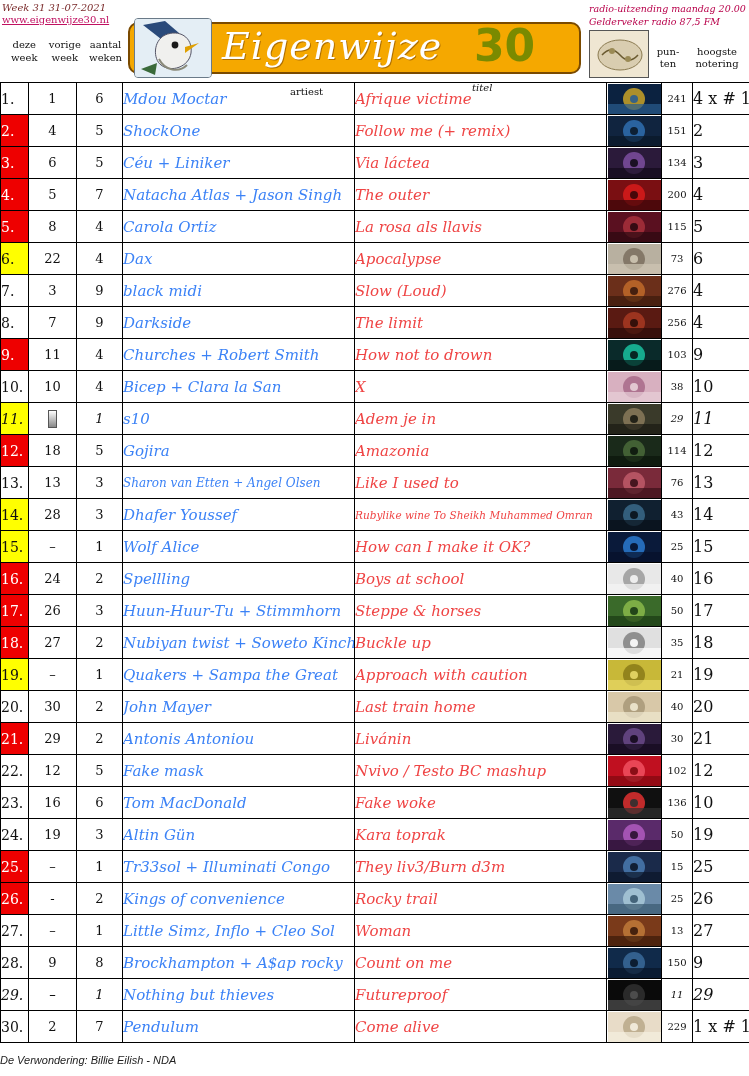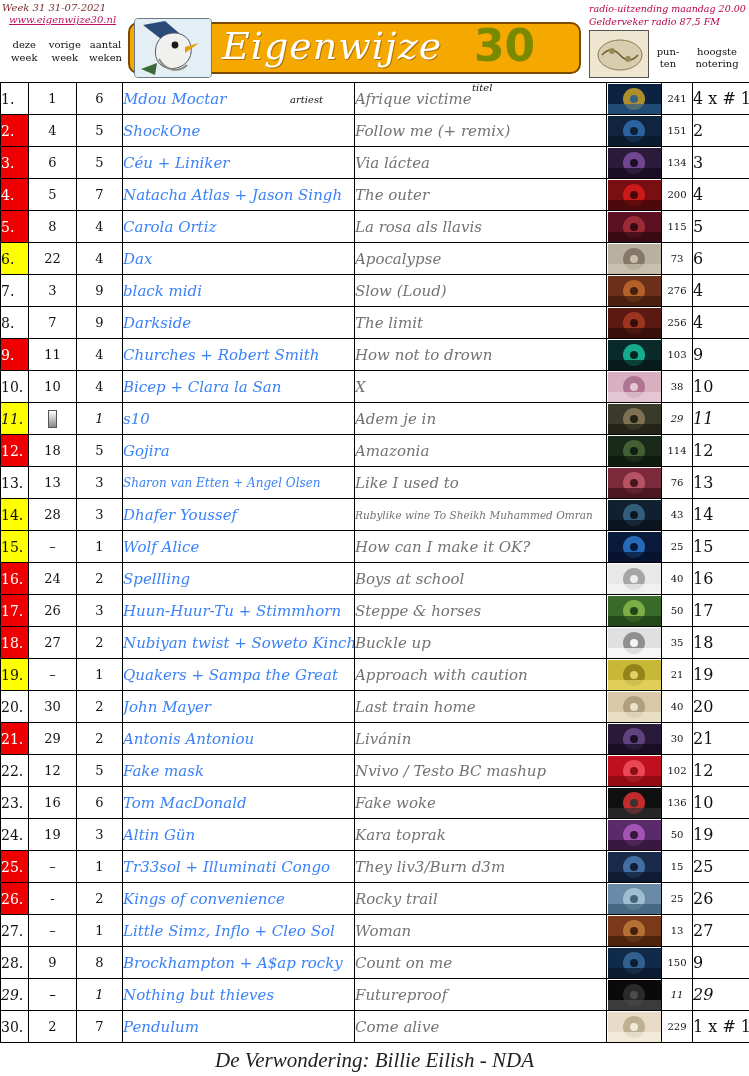--- a/index.html
+++ b/index.html
@@ -34,23 +34,21 @@
     color: #b8004a;
     padding: 2px 2px 0 2px;
     line-height: 12px;
   }
   .hdr-left-top .wk {
     color: #7a2a2a;
     font-style: italic;
   }
   .hdr-left-top .url {
     color: #c01060;
-    font-style: italic;
     text-decoration: underline;
-    margin-left: 7px;
   }
   .hdr-cols {
     display: flex;
     height: 46px;
     width: 122px;
   }
   .hdr-col {
     flex: 1 1 0;
     text-align: center;
     font-size: 10px;
@@ -103,23 +101,22 @@
   }
   .bird-svg { display: block; }
   .banner-labels {
     position: absolute;
     top: 56px; left: 0;
     width: 465px;
     height: 26px;
   }
   .lbl-artiest {
     position: absolute;
-    left: 168px; top: 18px;
+    left: 168px; top: 10px;
     font-size: 10px;
-    font-style: italic;
     color: #111;
   }
   .lbl-titel {
     position: absolute;
     left: 350px; top: 6px;
     font-size: 10px;
     font-style: italic;
     color: #111;
   }
 
@@ -174,21 +171,21 @@
   table.chart td {
     border: 1px solid #000;
     padding: 0;
     height: 32px;
     vertical-align: middle;
   }
   .c-pos   { width: 28px;  text-align: left;   padding-left: 3px; font-size: 14px; color:#111; }
   .c-prev  { width: 48px;  text-align: center; font-size: 13px; color:#111; }
   .c-weeks { width: 46px;  text-align: center; font-size: 13px; color:#111; }
   .c-art   { width: 232px; padding-left: 6px;  font-size: 15px; color:#3b82f6; }
-  .c-tit   { width: 252px; padding-left: 6px;  font-size: 15px; color:#737373; }
+  .c-tit   { width: 252px; padding-left: 6px;  font-size: 15px; color:#ef4444; }
   .c-img   { width: 55px;  padding: 0; }
   .c-pts   { width: 31px;  text-align: center; font-size: 10px; color:#111; }
   .c-peak  { width: 75px;  text-align: left; font-size: 16px; color:#111; }
 
   .art-name, .tit-name {
     font-family: "DejaVu Serif", serif;
     font-style: italic;
     display: block;
     white-space: nowrap;
     overflow: hidden;
@@ -213,24 +210,23 @@
     border: 1px solid #555;
     vertical-align: middle;
   }
 
   
   .footer {
     height: 34px;
     width: 749px;
     display: flex;
     align-items: center;
-    justify-content: center;
-    font-family: Liberation Serif, serif;
+    font-family: Liberation Sans, sans-serif;
     font-style: italic;
-    font-size: 21px;
+    font-size: 11px;
     color: #222;
   }
 </style>
 </head>
 <body>
 
 <div id="page">
 
   <div class="header">
 

